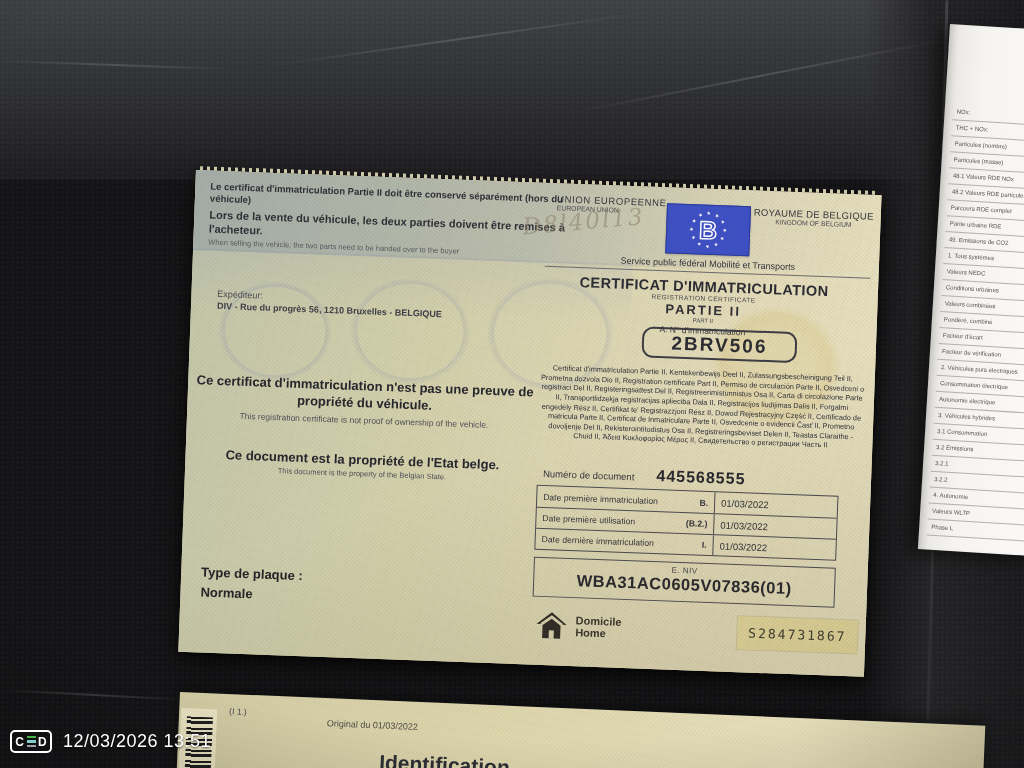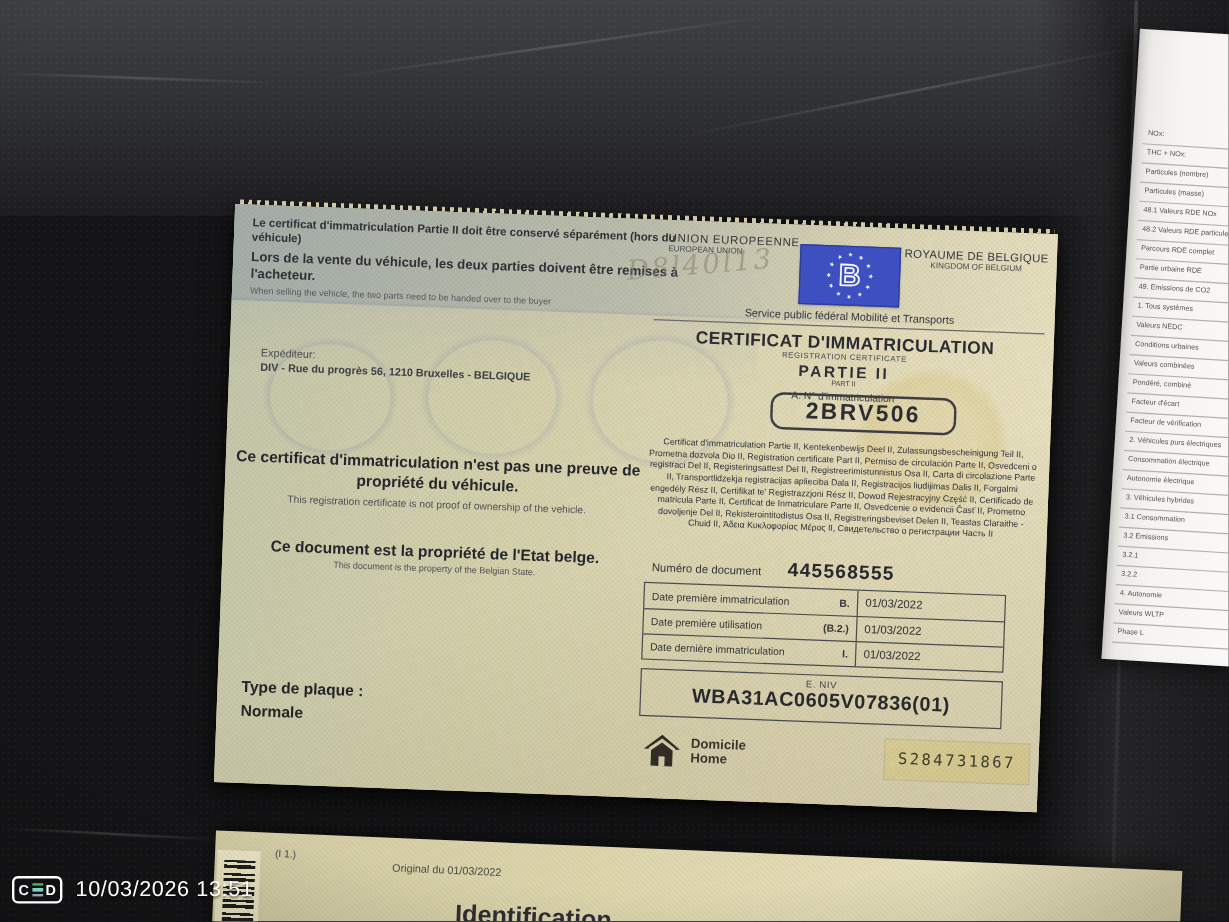--- a/index.html
+++ b/index.html
@@ -350,15 +350,15 @@
   <div class="overlay">
     <span class="ced-logo">
       <span class="c">C</span>
       <span class="bars">
         <i style="background:#45b649;"></i>
           <i style="background:#7fd0c8;"></i>
           <i style="background:#9aa0a6;"></i>
       </span>
       <span class="d">D</span>
     </span>
-    <span class="ts">10/03/2026 13:51</span>
+    <span class="ts">12/03/2026 13:51</span>
   </div>
 </div>
 
 </body></html>

